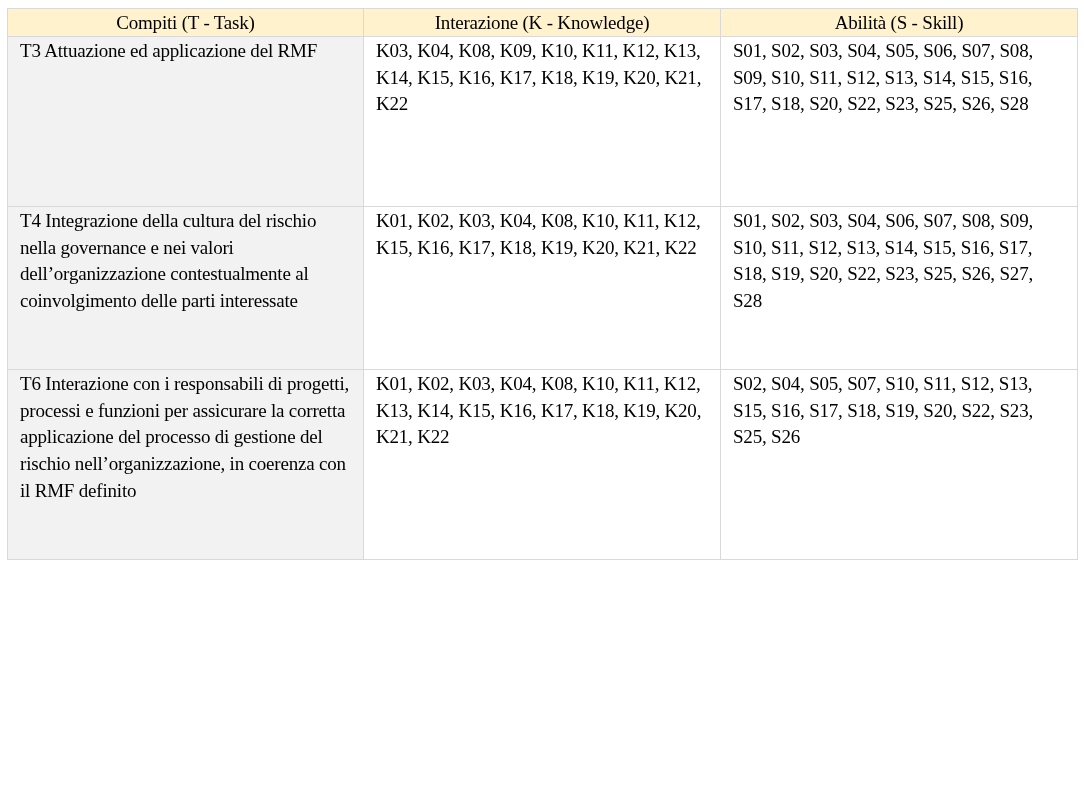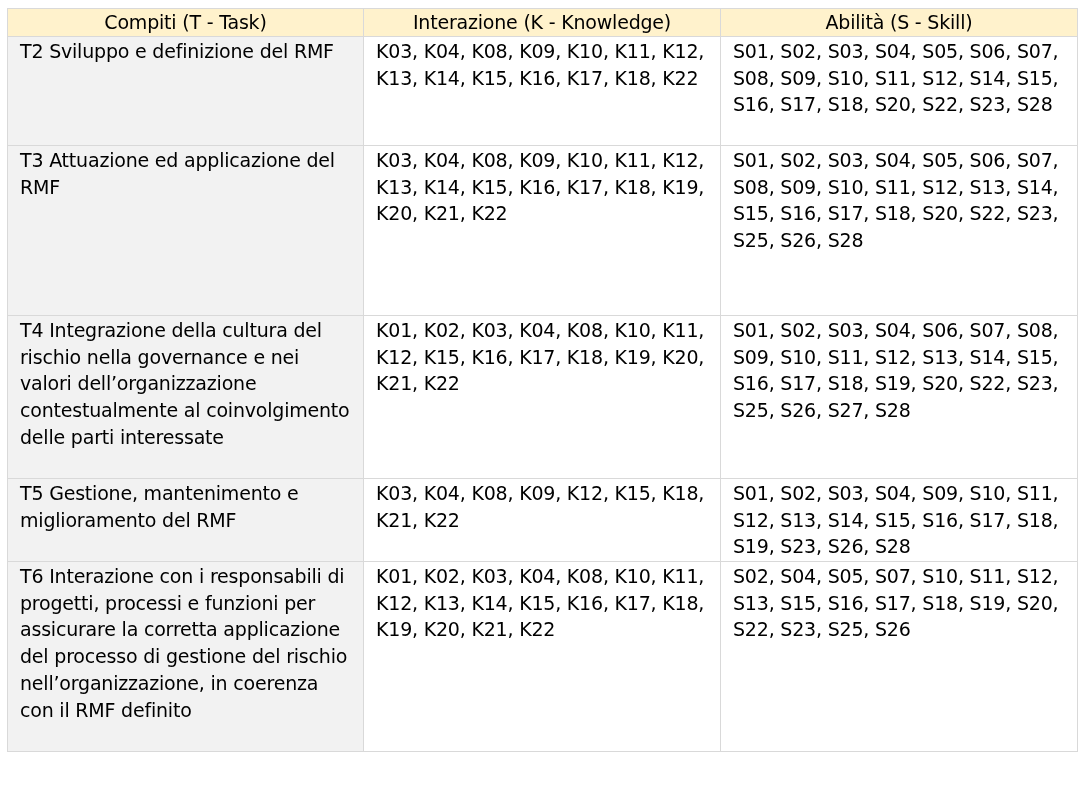--- a/index.html
+++ b/index.html
@@ -24,20 +24,21 @@
   }
   .table td, .table th {
     border: 1px solid #d9d9d9;
     vertical-align: top;
     padding: 1px 12px 0 12px;
     font-size: 19px;
     line-height: 26.7px;
     font-weight: normal;
     text-align: left;
     letter-spacing: -0.2px;
+    font-family: Liberation Serif, serif;
   }
   .table th {
     background: #fff2cc;
     text-align: center;
     padding: 0 8px;
     line-height: 27px;
     height: 27px;
   }
   .table td.task {
     background: #f2f2f2;
@@ -65,39 +66,29 @@
       <col class="c3">
   </colgroup>
   <thead>
     <tr>
       <th>Compiti (T - Task)</th>
       <th>Interazione (K - Knowledge)</th>
       <th>Abilità (S - Skill)</th>
     </tr>
   </thead>
   <tbody>
-    <tr class="r2">
-      <td class="task">T2 Sviluppo e definizione del RMF</td>
-      <td class="know">K03, K04, K08, K09, K10, K11, K12, K13, K14, K15, K16, K17, K18, K22</td>
-      <td class="skill">S01, S02, S03, S04, S05, S06, S07, S08, S09, S10, S11, S12, S14, S15, S16, S17, S18, S20, S22, S23, S28</td>
-    </tr>
     <tr class="r3">
       <td class="task">T3 Attuazione ed applicazione del RMF</td>
       <td class="know">K03, K04, K08, K09, K10, K11, K12, K13, K14, K15, K16, K17, K18, K19, K20, K21, K22</td>
       <td class="skill">S01, S02, S03, S04, S05, S06, S07, S08, S09, S10, S11, S12, S13, S14, S15, S16, S17, S18, S20, S22, S23, S25, S26, S28</td>
     </tr>
     <tr class="r4">
       <td class="task">T4 Integrazione della cultura del rischio nella governance e nei valori dell’organizzazione contestualmente al coinvolgimento delle parti interessate</td>
       <td class="know">K01, K02, K03, K04, K08, K10, K11, K12, K15, K16, K17, K18, K19, K20, K21, K22</td>
       <td class="skill">S01, S02, S03, S04, S06, S07, S08, S09, S10, S11, S12, S13, S14, S15, S16, S17, S18, S19, S20, S22, S23, S25, S26, S27, S28</td>
     </tr>
-    <tr class="r5">
-      <td class="task">T5 Gestione, mantenimento e miglioramento del RMF</td>
-      <td class="know">K03, K04, K08, K09, K12, K15, K18, K21, K22</td>
-      <td class="skill">S01, S02, S03, S04, S09, S10, S11, S12, S13, S14, S15, S16, S17, S18, S19, S23, S26, S28</td>
-    </tr>
     <tr class="r6">
       <td class="task">T6 Interazione con i responsabili di progetti, processi e funzioni per assicurare la corretta applicazione del processo di gestione del rischio nell’organizzazione, in coerenza con il RMF definito</td>
       <td class="know">K01, K02, K03, K04, K08, K10, K11, K12, K13, K14, K15, K16, K17, K18, K19, K20, K21, K22</td>
       <td class="skill">S02, S04, S05, S07, S10, S11, S12, S13, S15, S16, S17, S18, S19, S20, S22, S23, S25, S26</td>
     </tr>
   </tbody>
 </table>
 
 </body></html>

